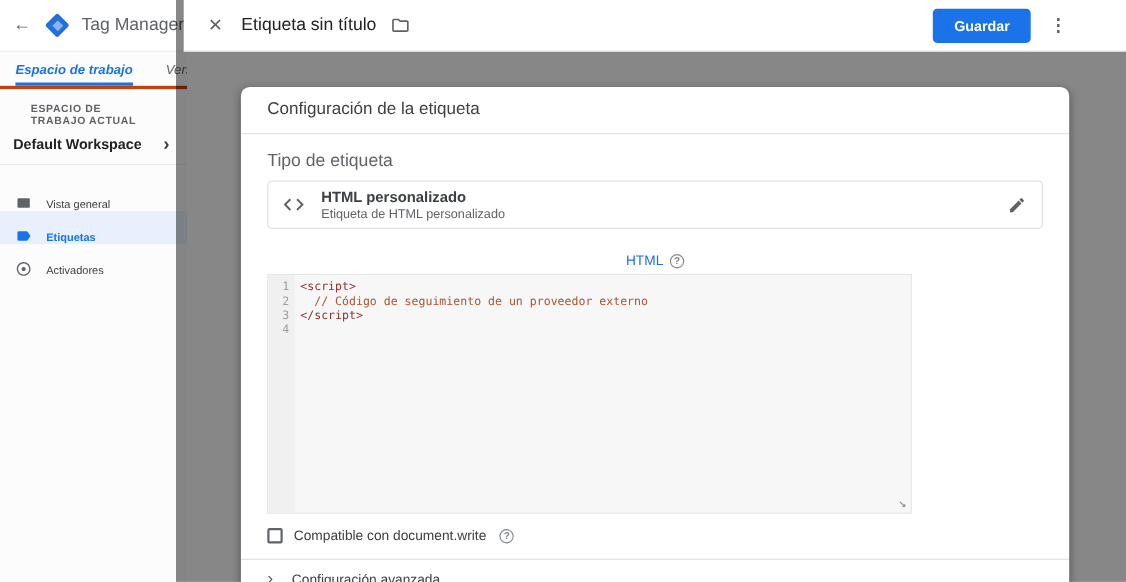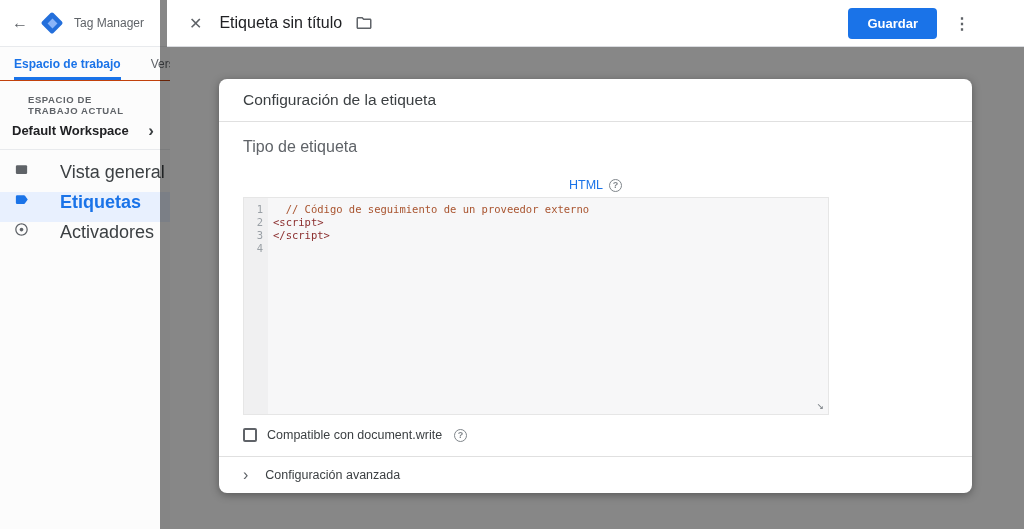--- a/index.html
+++ b/index.html
@@ -11,29 +11,29 @@
   }
   .stage { position: relative; width: 1024px; height: 529px; overflow: hidden; background:#fff; }
 
   
   .sidebar { position: absolute; left: 0; top: 0; bottom: 0; width: 170px; background: #fcfcfc; overflow: hidden; }
   .sb-header { height: 47px; display: flex; align-items: center; gap: 10px; padding: 0 10px; background: #fff; border-bottom: 1px solid #e8eaed; white-space: nowrap; }
   .back { font-size: 16px; color: #5f6368; cursor: pointer; padding: 0 2px; }
   .logo { position: relative; width: 24px; height: 24px; flex: 0 0 auto; }
   .logo::before { content: ""; position: absolute; inset: 4px; background: #246fdb; transform: rotate(45deg); border-radius: 2px; }
   .logo::after { content: ""; position: absolute; left: 9px; top: 9px; width: 7px; height: 7px; background: #8ab4f8; transform: rotate(45deg); }
-  .app-title { font-size: 12px; color: #5f6368; }
-  .sb-tabs { height: 34px; display: flex; gap: 30px; padding: 0 14px; border-bottom: 1px solid #c2410c; white-space: nowrap; }
+  .app-title { font-size: 16px; color: #5f6368; }
+  .sb-tabs { height: 34px; display: flex; gap: 30px; padding: 0 14px; border-bottom: 3px solid #c2410c; white-space: nowrap; font-style: italic; }
   .tab { display: flex; align-items: center; font-size: 12px; color: #5f6368; cursor: pointer; }
   .tab.active { color: #1a73e8; font-weight: bold; box-shadow: inset 0 -3px 0 #1a73e8; }
   .sb-section-label { padding: 13px 28px 3px; font-size: 9.5px; letter-spacing: .6px; color: #5f6368; font-weight: bold; }
   .sb-workspace { display: flex; align-items: center; justify-content: space-between; padding: 4px 12px 11px; border-bottom: 1px solid #e8eaed; font-size: 13px; color: #202124; font-weight: bold; cursor: pointer; }
   .chev { font-size: 17px; line-height: 12px; color: #3c4043; font-weight: bold; padding-right: 4px; }
   .sb-nav { padding-top: 12px; }
-  .nav-item { height: 30px; display: flex; align-items: flex-start; gap: 31px; padding: 0 14px; font-size: 18px; color: #3c4043; cursor: pointer; white-space: nowrap; }
+  .nav-item { height: 30px; display: flex; align-items: flex-end; gap: 13px; padding: 0 14px; font-size: 10px; color: #3c4043; cursor: pointer; white-space: nowrap; }
   .nav-item .nicon { width: 15px; height: 15px; fill: #5f6368; flex: 0 0 auto; }
   .nav-item.selected { background: #e8f0fe; color: #1a73e8; font-weight: bold; }
   .nav-item.selected .nicon { fill: #1a73e8; }
 
   
   .overlay { position: absolute; left: 160px; top: 0; right: 0; bottom: 0; background: rgba(0,0,0,0.47); }
   .panel { position: absolute; left: 7px; top: 0; right: 0; bottom: 0; }
   .topbar { height: 47px; background: #fff; display: flex; align-items: center; gap: 13px; padding: 0 50px 0 18px; border-bottom: 1px solid #dadce0; }
   .close { font-size: 16px; color: #5f6368; cursor: pointer; padding: 2px 4px; }
   .panel-title { font-size: 16px; color: #202124; text-align: right; }
@@ -127,36 +127,48 @@
         <span class="kebab">⋮</span>
       </div>
       <div class="panel-content">
 
         <div class="card">
           <div class="card-header">Configuración de la etiqueta</div>
           <div class="card-body">
 
             <div class="field-label">Tipo de etiqueta</div>
 
+            <div class="type-box">
+              <svg class="code-ic" viewBox="0 0 24 24">
+                  <path d="M9.4 16.6 4.8 12l4.6-4.6L8 6l-6 6 6 6 1.4-1.4zm5.2 0 4.6-4.6-4.6-4.6L16 6l6 6-6 6-1.4-1.4z"></path>
+                </svg>
+              <div class="type-texts">
+                <div class="type-name">HTML personalizado</div>
+                <div class="type-desc">Etiqueta de HTML personalizado</div>
+              </div>
+              <svg class="pencil" viewBox="0 0 24 24">
+                  <path d="M3 17.25V21h3.75L17.81 9.94l-3.75-3.75L3 17.25zM20.71 7.04c.39-.39.39-1.02 0-1.41l-2.34-2.34a1 1 0 0 0-1.41 0l-1.83 1.83 3.75 3.75 1.83-1.83z"></path>
+                </svg>
+            </div>
 
             <div class="html-row">
               <span class="html-label">HTML</span>
               <span class="help">?</span>
             </div>
 
             <div class="editor">
               <div class="gutter">
                 <div>1</div>
                 <div>2</div>
                 <div>3</div>
                 <div>4</div>
               </div>
               <div class="code">
+                <div class="code-line cm-tag">&lt;script&gt;</div>
                 <div class="code-line cm-comment">  // Código de seguimiento de un proveedor externo</div>
-                <div class="code-line cm-tag">&lt;script&gt;</div>
                 <div class="code-line cm-tag">&lt;/script&gt;</div>
                 <div class="code-line"></div>
               </div>
               <span class="resize">↘</span>
             </div>
 
             <div class="checkbox-row">
               <span class="checkbox"></span>
               <span class="cb-label">Compatible con document.write</span>
               <span class="help">?</span>

